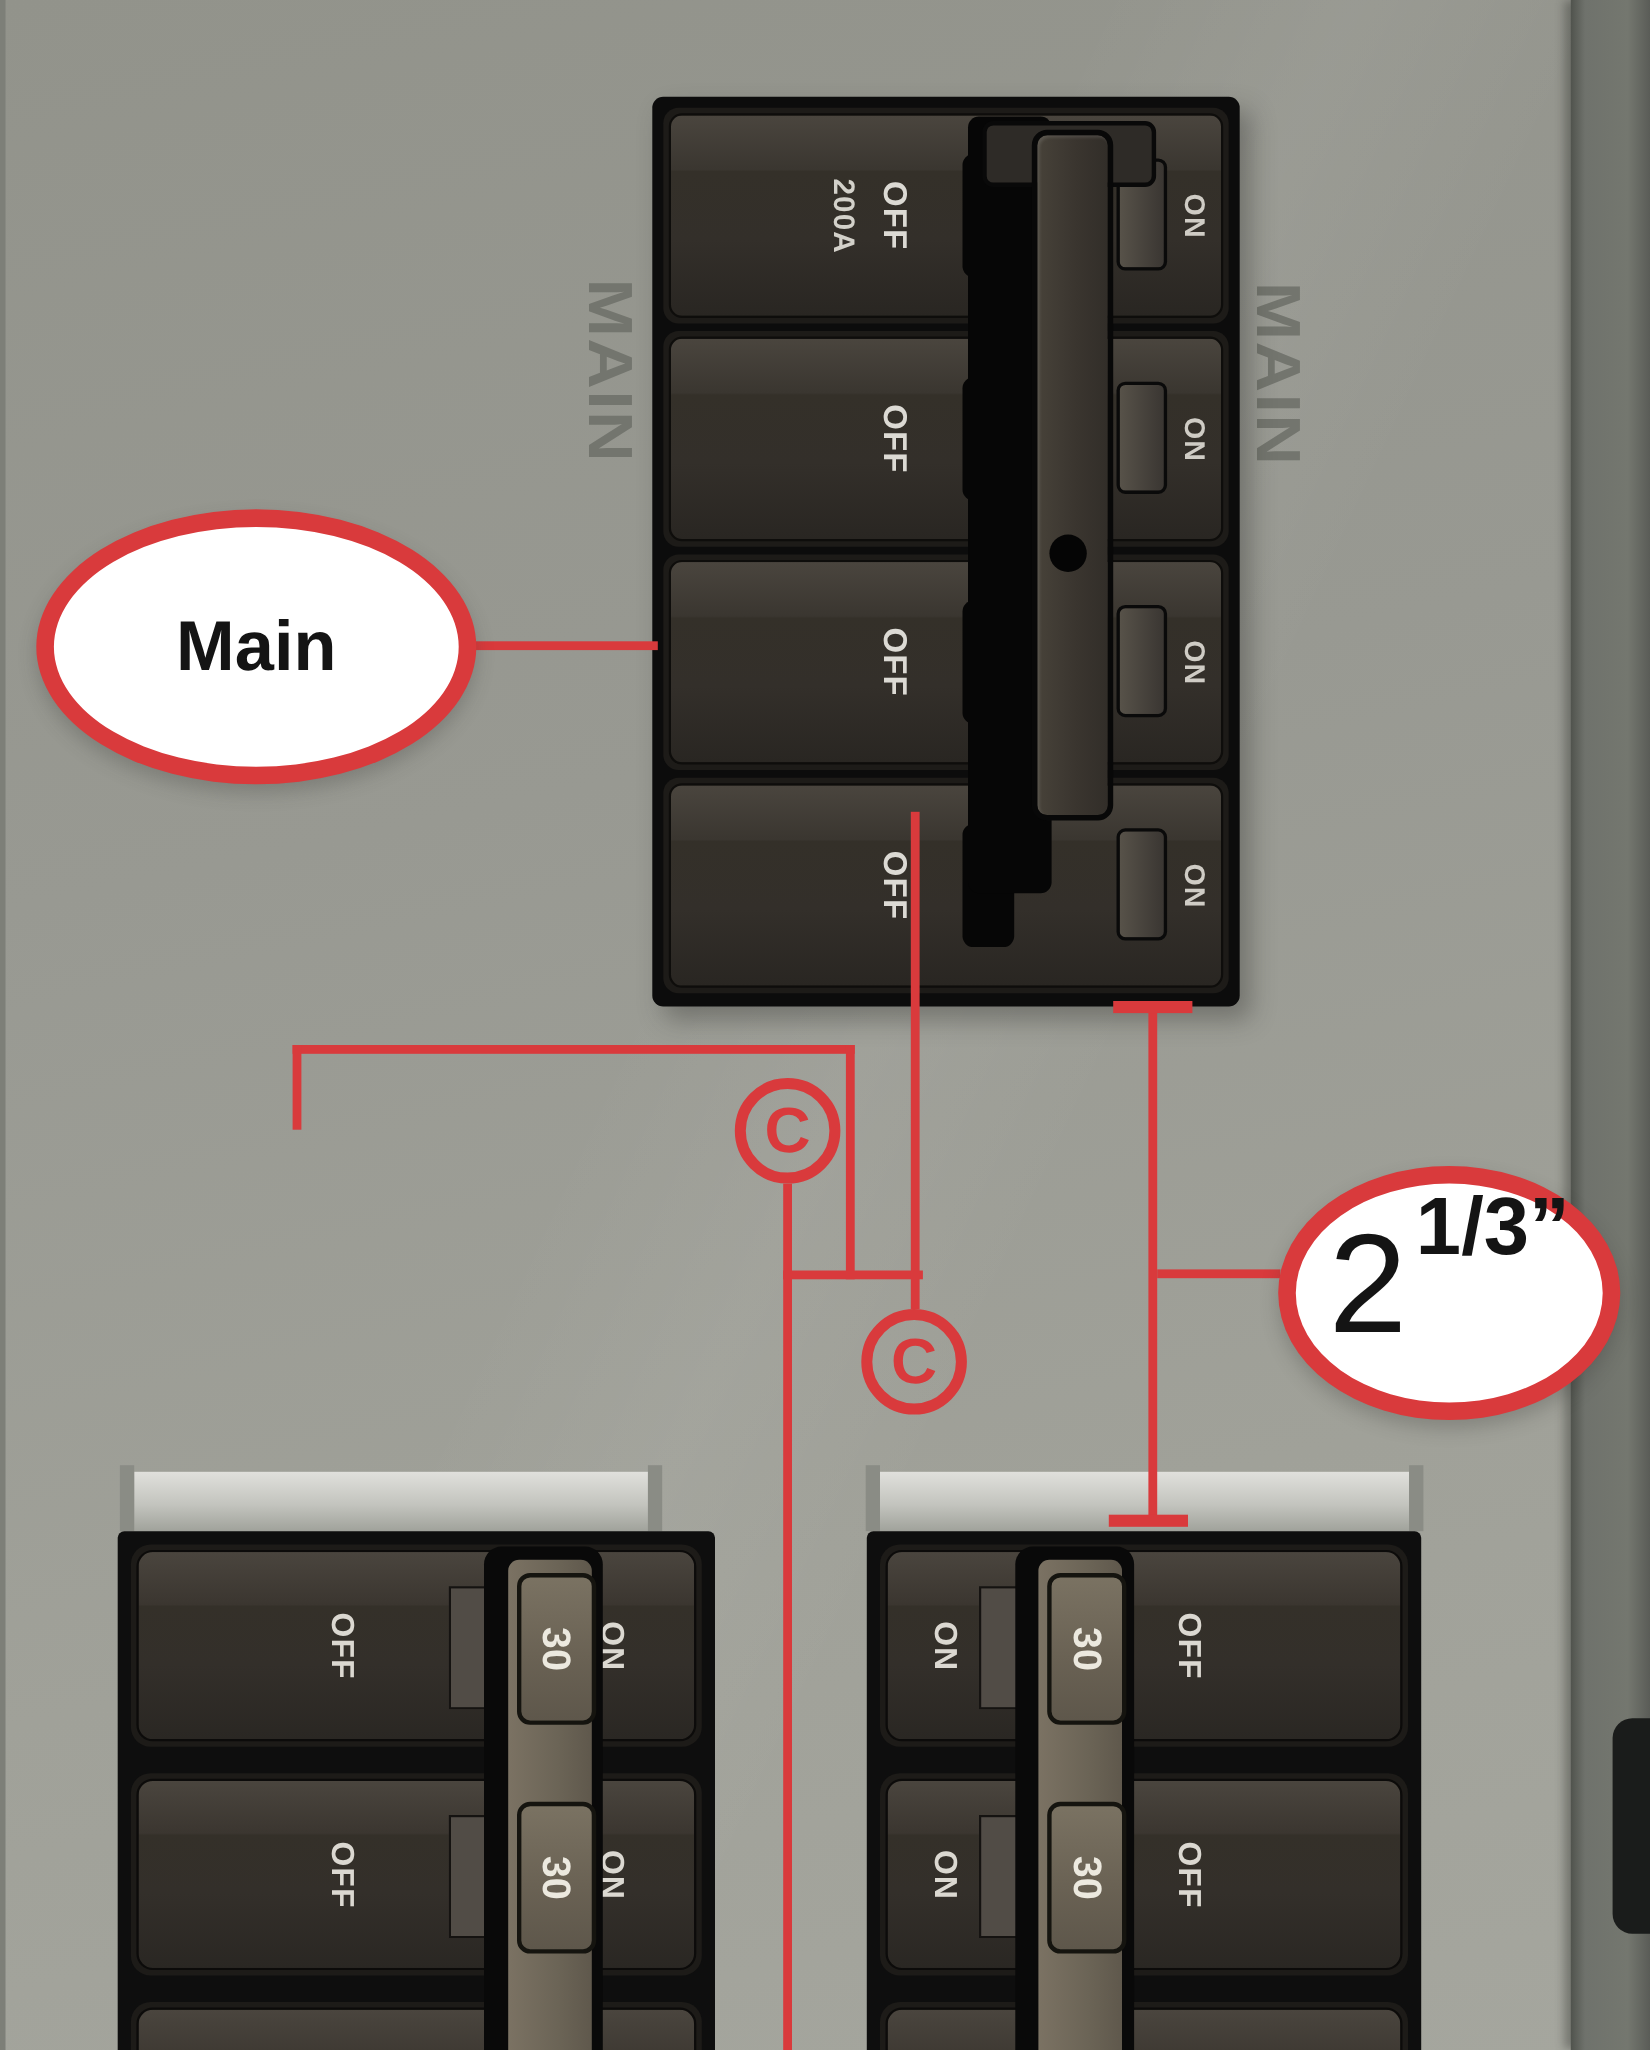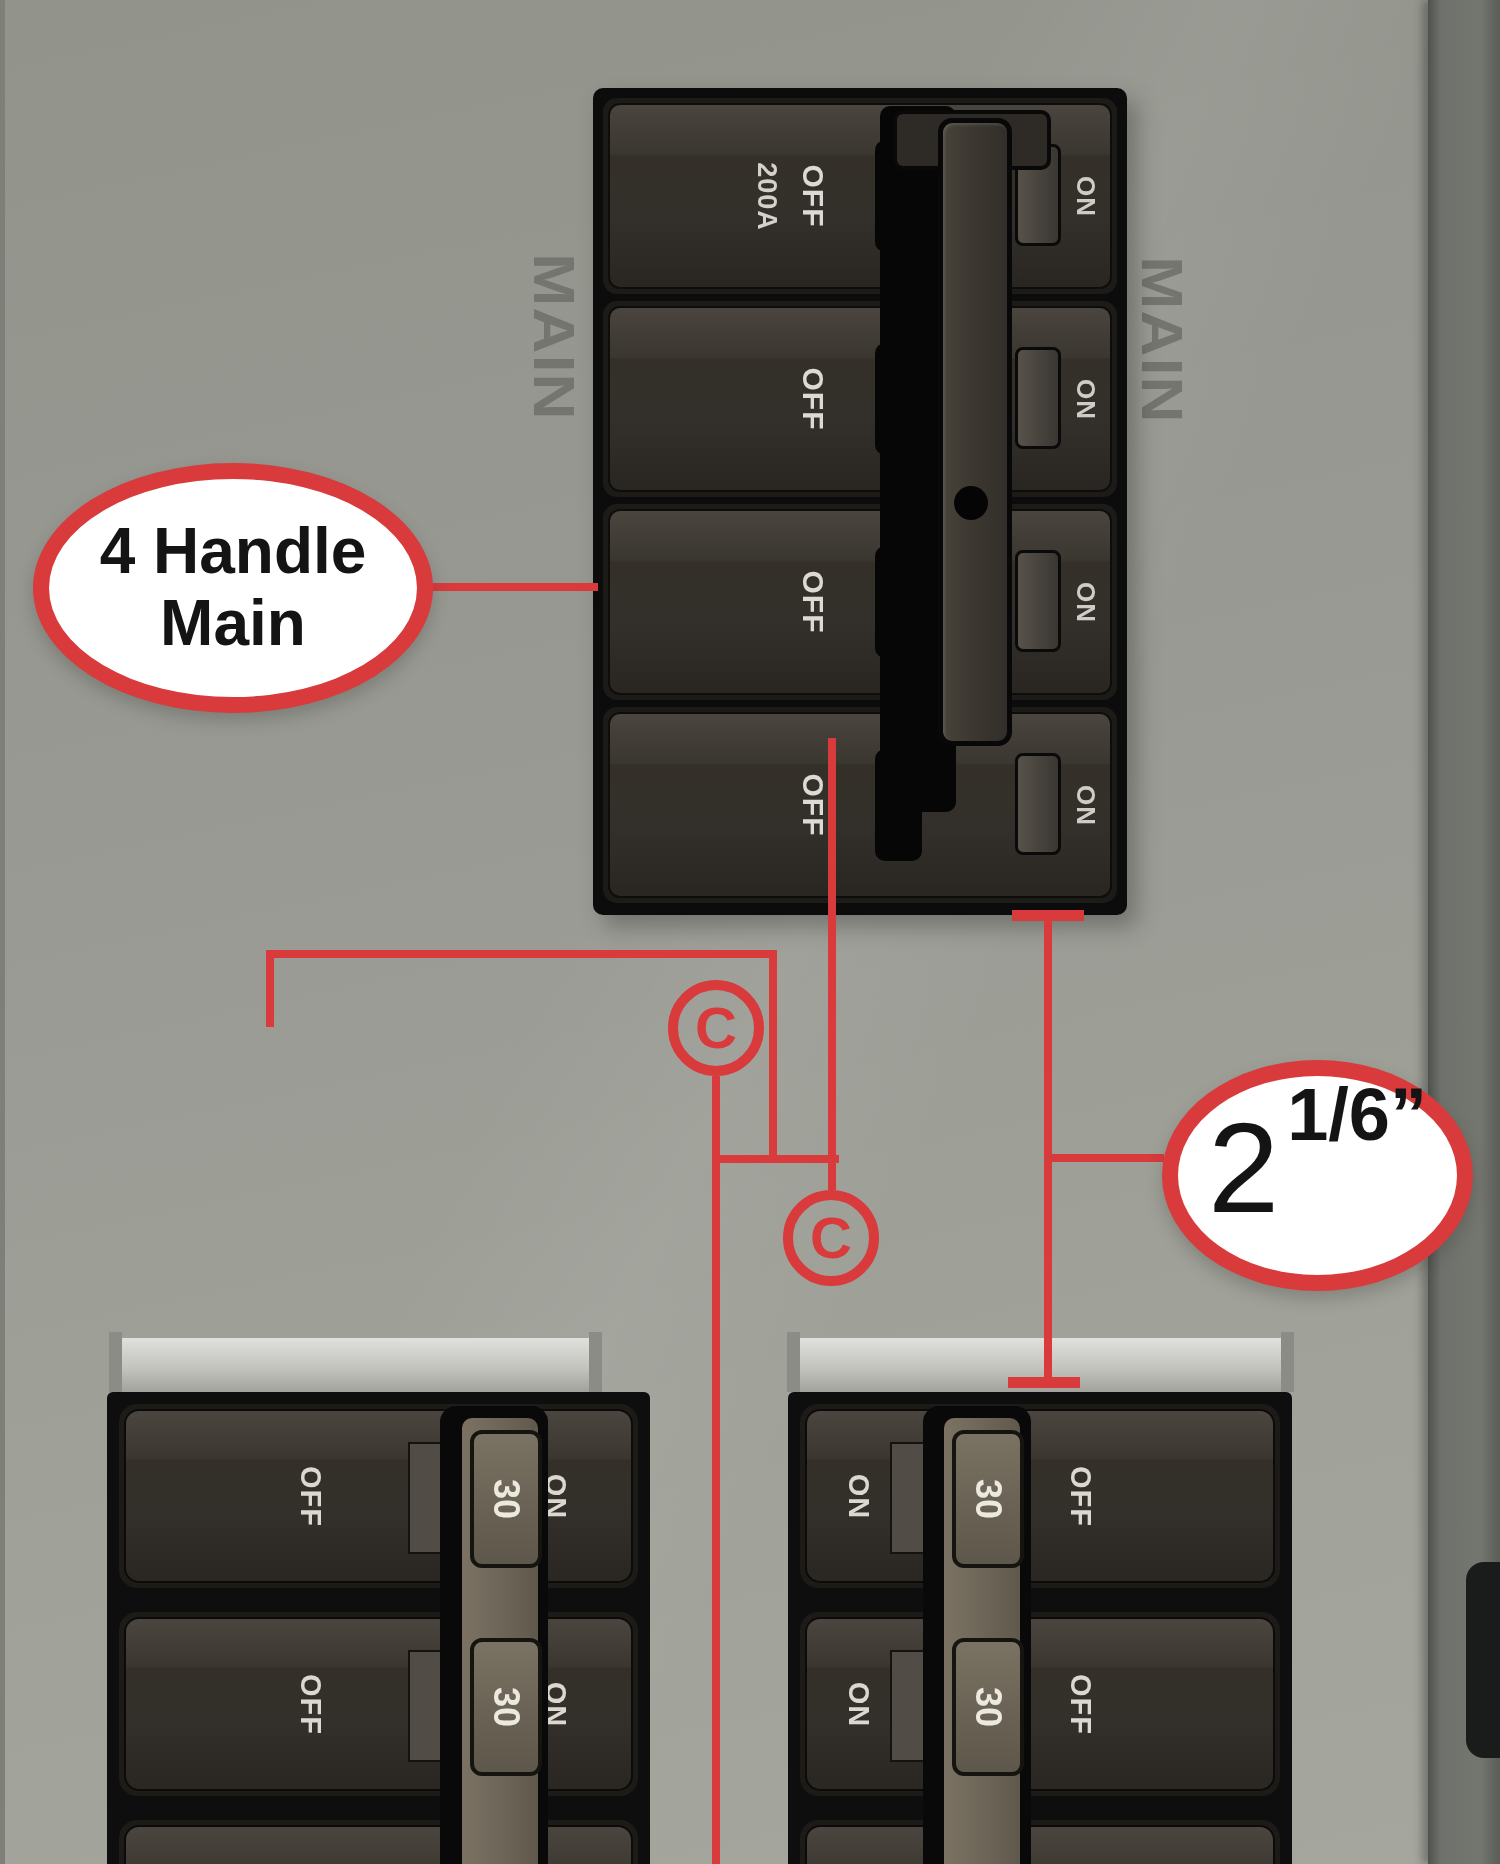--- a/index.html
+++ b/index.html
@@ -231,20 +231,19 @@
   <div class="red" style="left:1052px;top:1154px;width:112px;height:8px;"></div>
 
   <div class="copyc" style="left:668px;top:980px;">
     <span>C</span>
   </div>
   <div class="copyc" style="left:783px;top:1190px;">
     <span>C</span>
   </div>
 
   <div class="callout co-main" style="left:33px;top:463px;width:368px;height:218px;">
-    <div>4 Handle</div>
     <div>Main</div>
   </div>
   <div class="callout co-big" style="left:1162px;top:1060px;width:279px;height:171px;">
     <span class="big2">2</span>
-    <span class="frac">1/6”</span>
+    <span class="frac">1/3”</span>
   </div>
 </div>
 
 </body></html>

